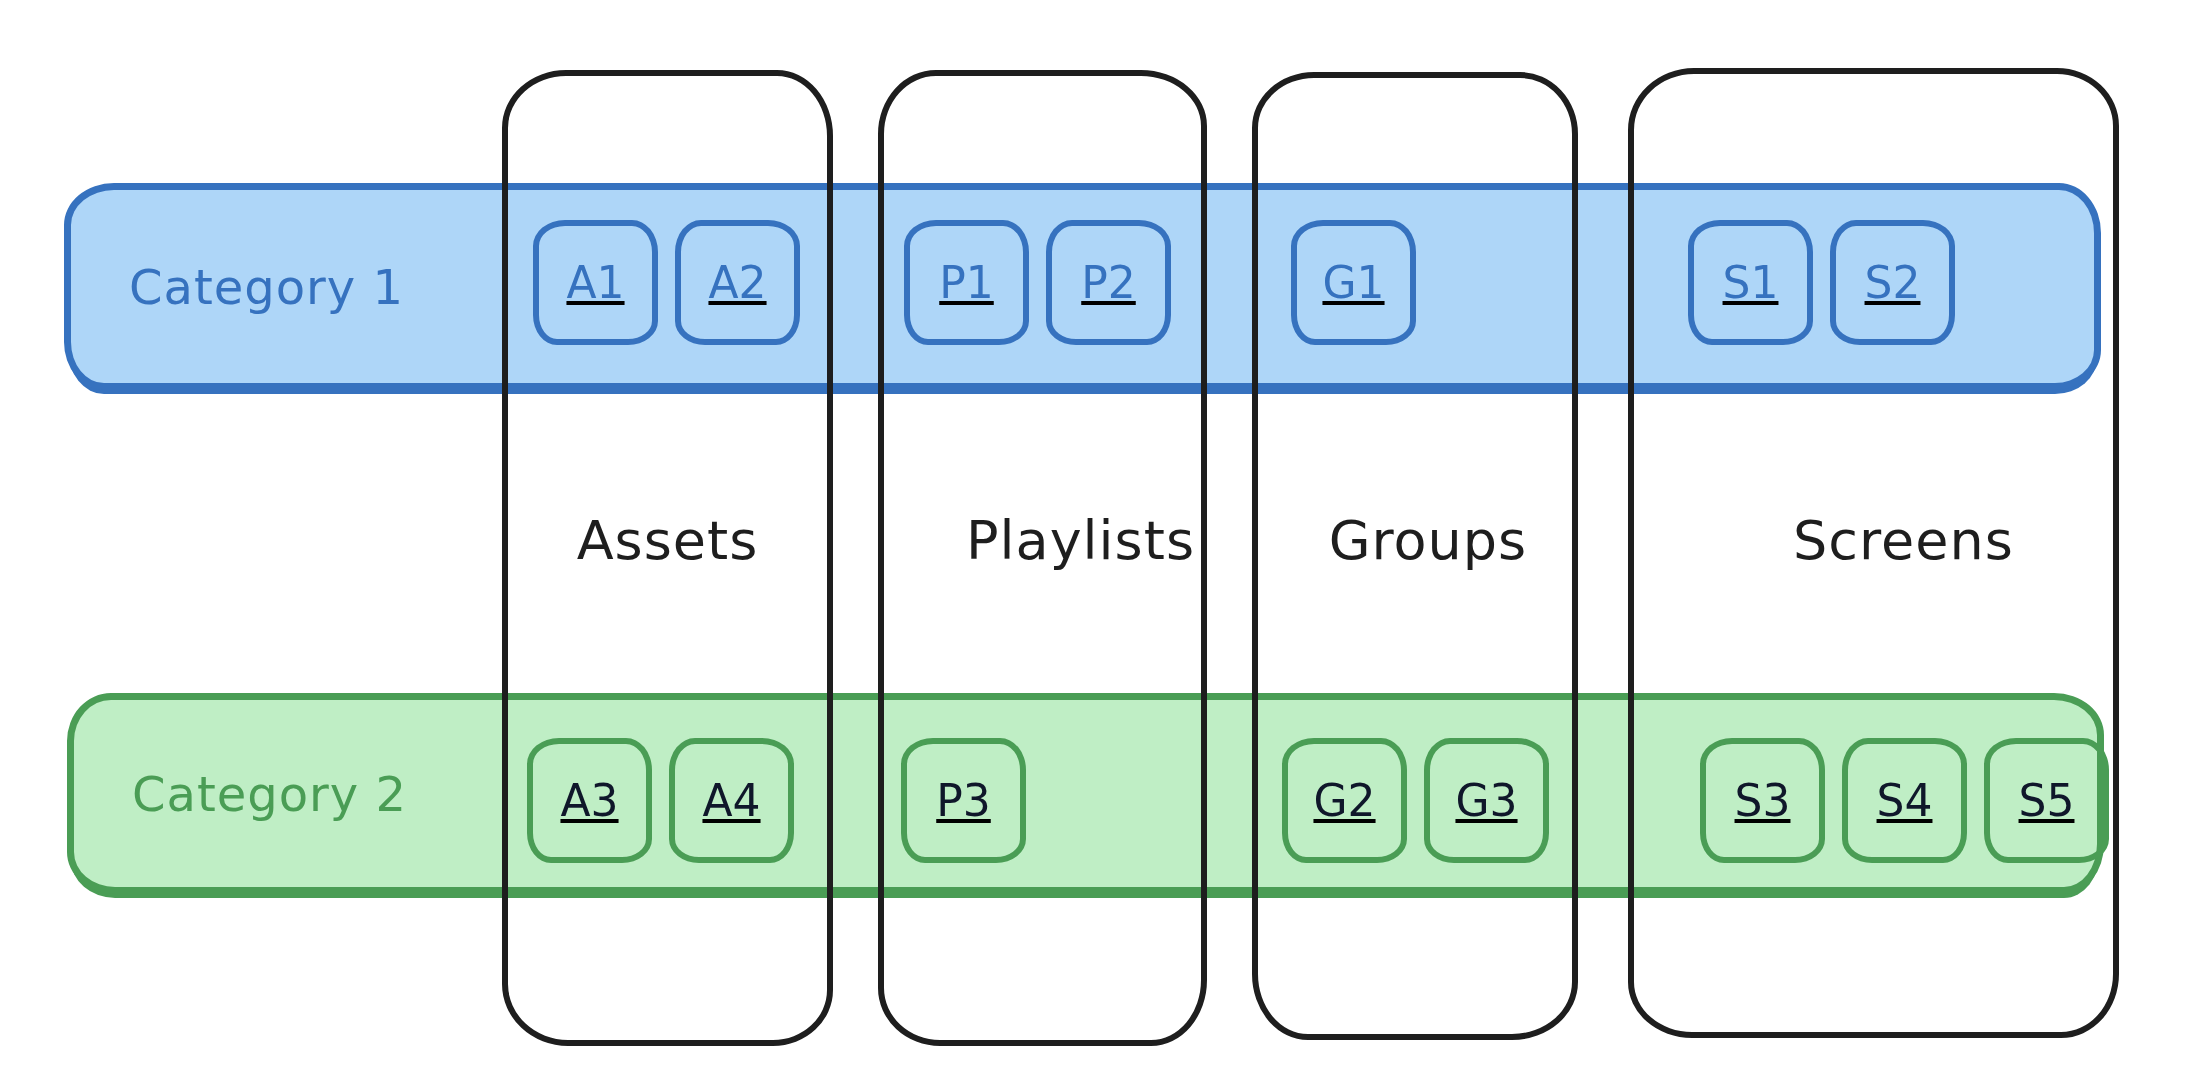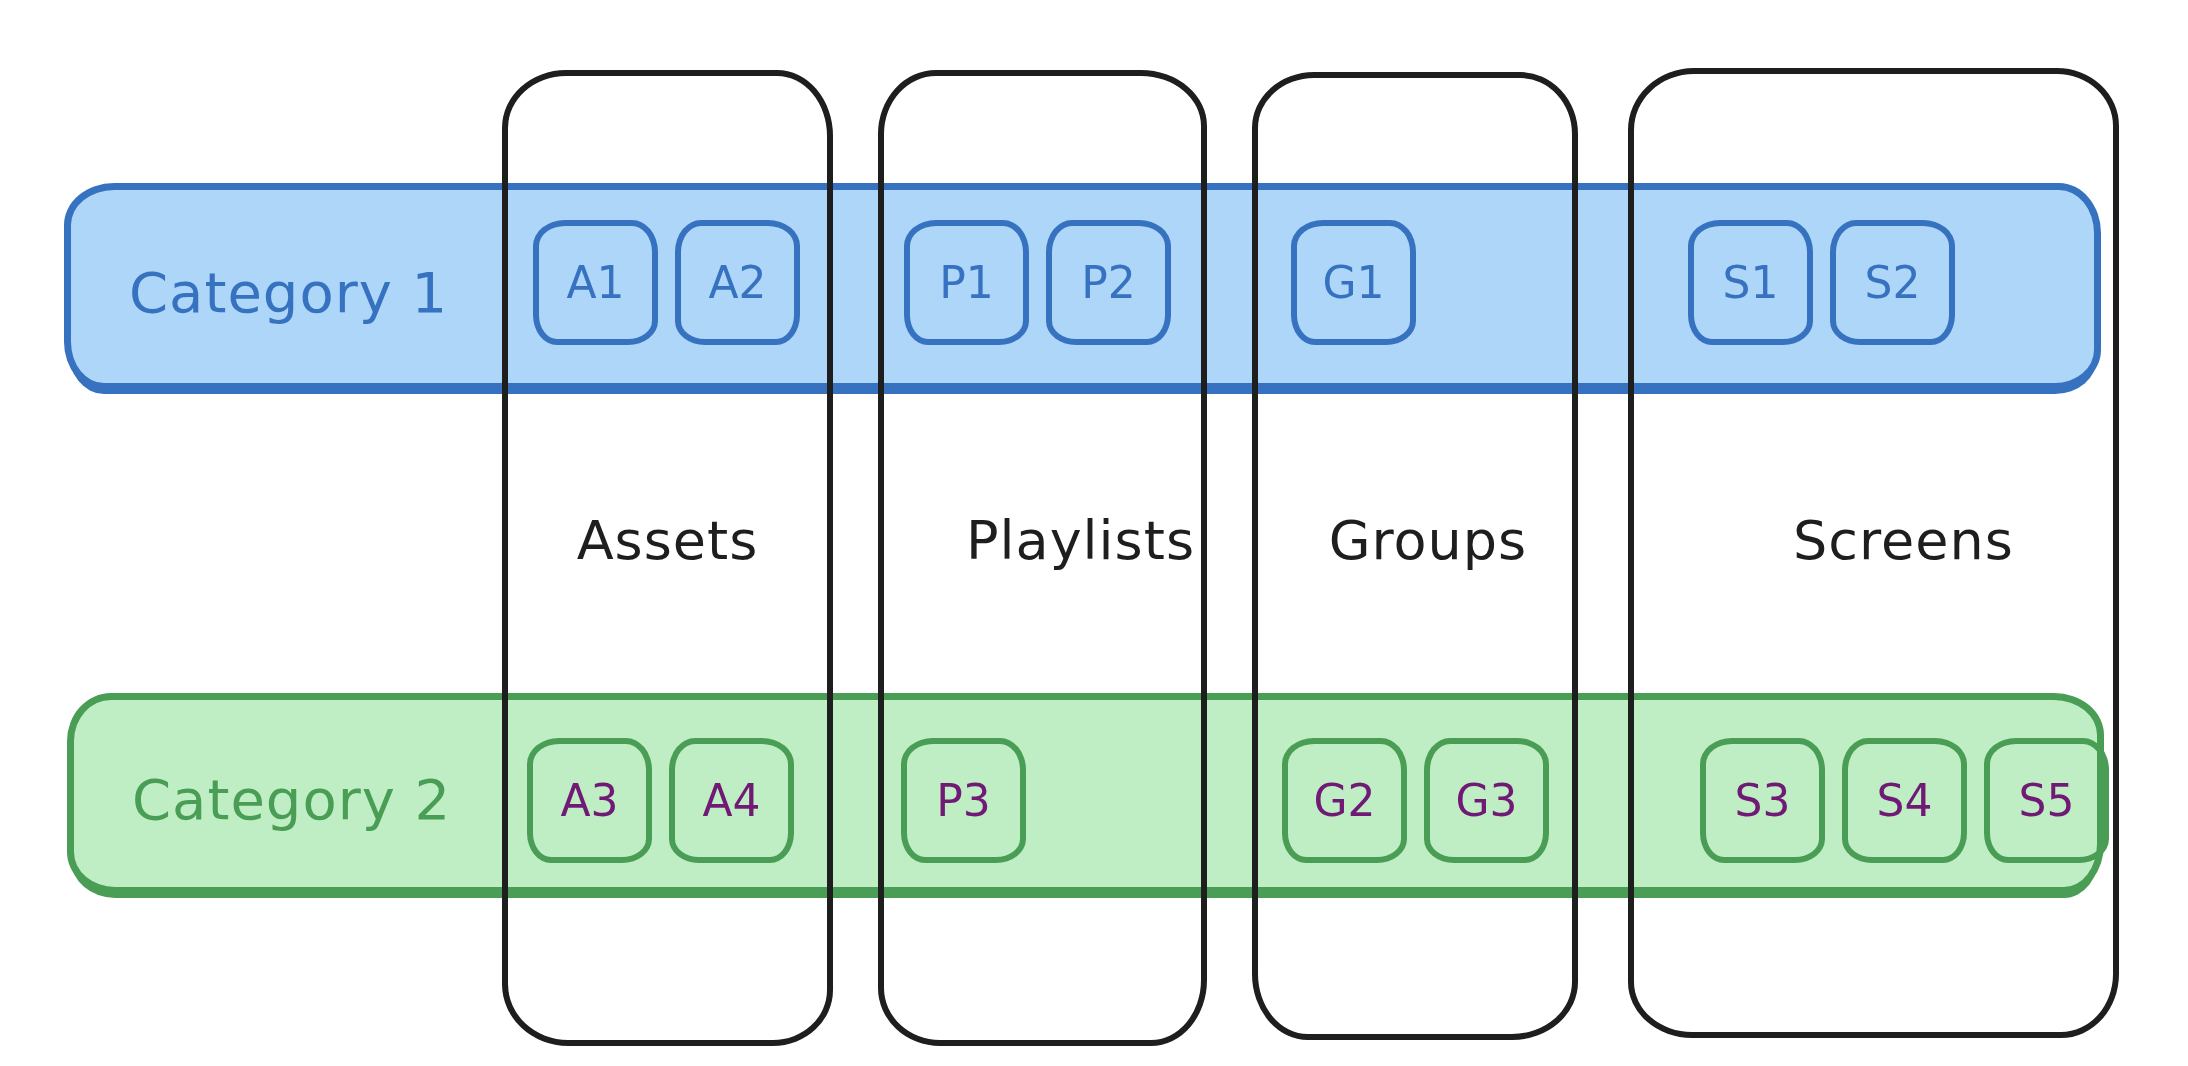--- a/index.html
+++ b/index.html
@@ -31,25 +31,25 @@
   .band.green {
     background: #bfeec5;
     border: 7px solid #4a9d55;
     border-radius: 44px 50px 40px 48px / 48px 42px 50px 42px;
     box-shadow: 0 8px 0 -4px #4a9d55;
     text-decoration: underline;
   }
   .band-label {
     position: absolute;
     left: 58px;
-    top: 6px;
+    top: 0;
     height: 100%;
     display: flex;
     align-items: center;
-    font-size: 56px;
+    font-size: 48px;
     letter-spacing: 1px;
     white-space: nowrap;
   }
   .band.blue .band-label { color: #3672bf; }
   .band.green .band-label { color: #4a9d55; }
 
   
   .column {
     position: absolute;
     box-sizing: border-box;
@@ -75,37 +75,38 @@
     z-index: 3;
     white-space: nowrap;
   }
 
   
   .chip-group {
     position: absolute;
     display: flex;
     gap: 17px;
     z-index: 3;
+    text-decoration: underline;
   }
   .chip {
     box-sizing: border-box;
     width: 125px;
     height: 125px;
     display: flex;
     align-items: center;
     justify-content: center;
     font-size: 44px;
     background: transparent;
     border-width: 6px;
     border-style: solid;
   }
   .chip:nth-child(odd)  { border-radius: 32px 26px 30px 24px / 26px 32px 24px 30px; }
   .chip:nth-child(even) { border-radius: 26px 32px 24px 30px / 32px 26px 30px 24px; }
   .chip.blue  { border-color: #3672bf; color: #3672bf; }
-  .chip.green { border-color: #4a9d55; color: #701a75; }
+  .chip.green { border-color: #4a9d55; color: #0f172a; }
 </style>
 </head>
 <body>
 
 <div class="canvas">
 
   <div class="band blue" style="left:64px; top:183px; width:2037px; height:207px;">
     <div class="band-label">Category 1</div>
   </div>
 

